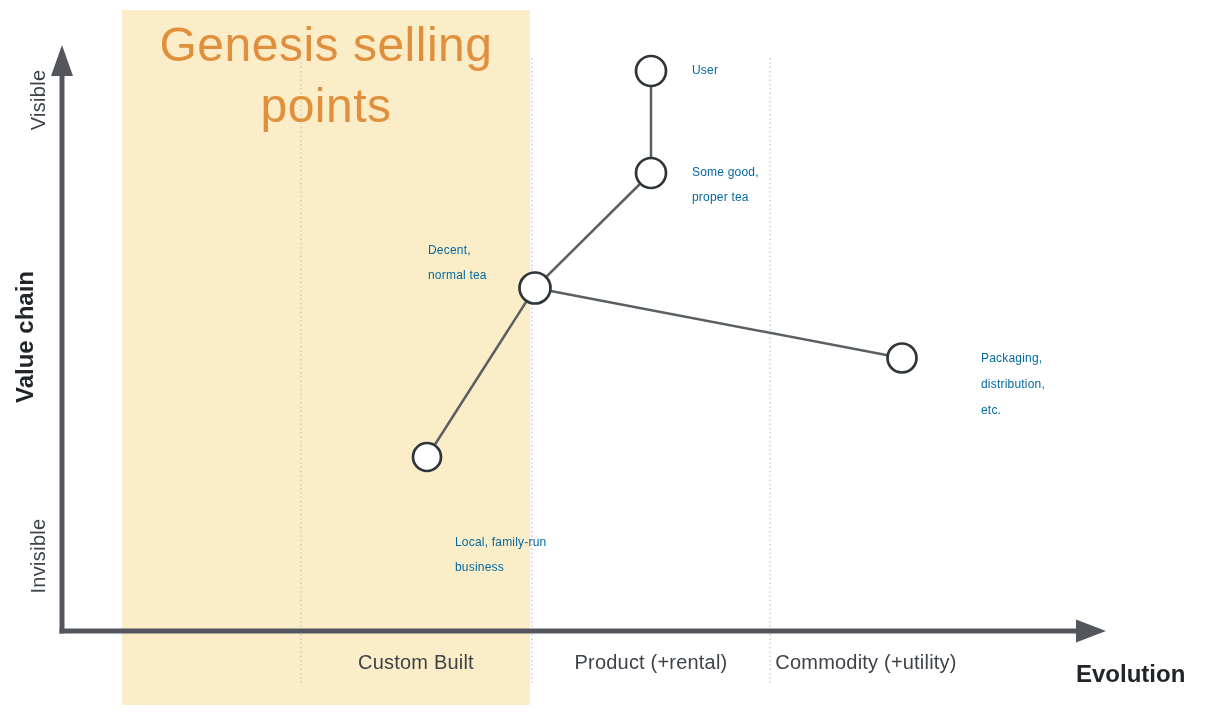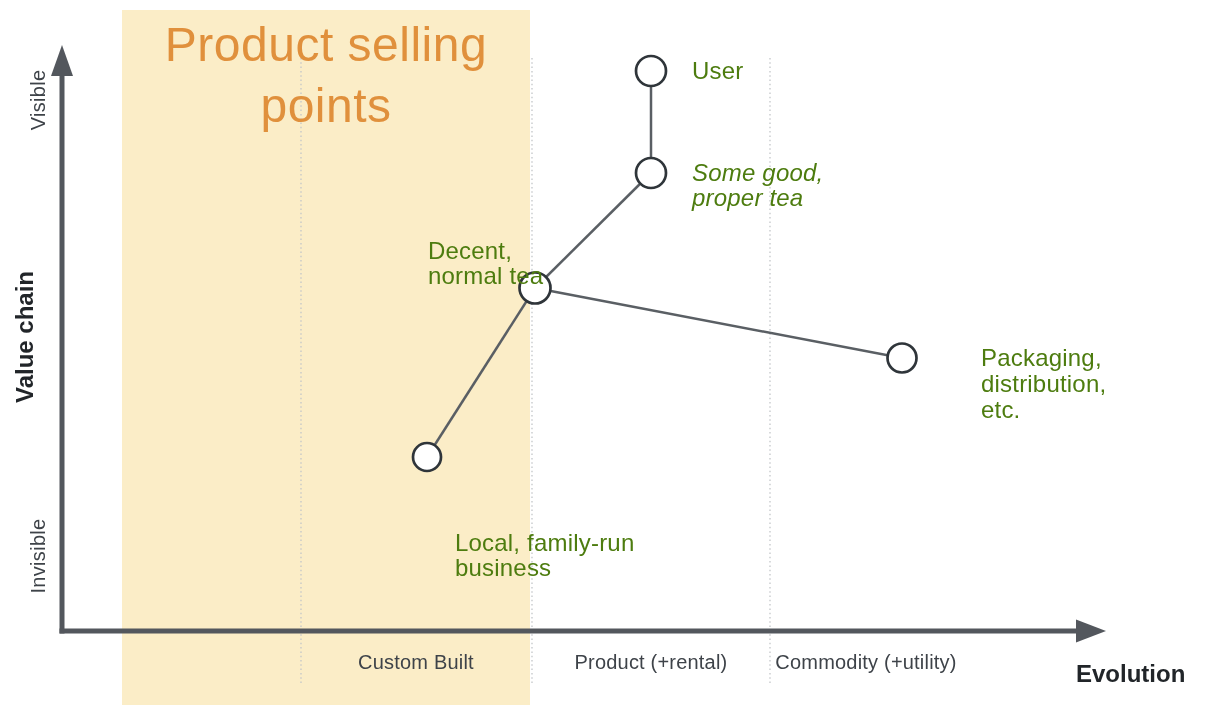--- a/index.html
+++ b/index.html
@@ -11,21 +11,21 @@
     position:absolute;left:122px;top:10px;width:408px;height:695px;
     background:#FBEDC7;z-index:1;
   }
   .map-svg{position:absolute;left:0;top:0;z-index:2;}
   .title{
     position:absolute;left:122px;top:14px;width:408px;z-index:3;
     text-align:center;font-size:48px;line-height:61px;letter-spacing:0.5px;
     color:#E0903C;font-weight:500;
   }
   .lbl{
-    position:absolute;z-index:3;color:#4d7c0f;font-size:24px;line-height:25px;
+    position:absolute;z-index:3;color:#0369a1;font-size:12px;line-height:25px;
     letter-spacing:0.2px;white-space:nowrap;
   }
   .node-label-packaging{line-height:26px;margin-left:44px;}
   .stage-lbl{
     position:absolute;z-index:3;top:649px;width:300px;text-align:center;
     color:#3E4349;font-size:20px;line-height:26px;letter-spacing:0.2px;white-space:nowrap;
   }
   .axis-title{
     position:absolute;z-index:3;color:#212529;font-weight:700;font-size:24px;
     line-height:28px;white-space:nowrap;
@@ -67,36 +67,36 @@
 
     <g fill="#FFFFFF" stroke="#2F353A" stroke-width="2.7">
       <circle cx="651" cy="71" r="15"></circle>
       <circle cx="651" cy="173" r="15"></circle>
       <circle cx="535" cy="288" r="15.5"></circle>
       <circle cx="427" cy="457" r="14"></circle>
       <circle cx="902" cy="358" r="14.5"></circle>
     </g>
   </svg>
 
-  <div class="title">Product selling points</div>
+  <div class="title">Genesis selling points</div>
 
   <div class="y-side-lbl rot" style="left:38px;top:100px;">Visible</div>
   <div class="axis-title rot" style="left:25px;top:337px;">Value chain</div>
   <div class="y-side-lbl rot" style="left:38px;top:556px;">Invisible</div>
 
   <div class="stage-lbl" style="left:266px;">Custom Built</div>
   <div class="stage-lbl" style="left:501px;">Product (+rental)</div>
   <div class="stage-lbl" style="left:716px;">Commodity (+utility)</div>
 
   <div class="axis-title" style="left:1076px;top:660px;">Evolution</div>
 
   <div class="lbl" style="left:692px;top:58px;">
     <div>User</div>
   </div>
-  <div class="lbl" style="left:692px;top:160px;font-style:italic;">
+  <div class="lbl" style="left:692px;top:160px;">
     <div>Some good,</div>
     <div>proper tea</div>
   </div>
   <div class="lbl" style="left:388px;top:238px;margin-left:40px;">
     <div>Decent,</div>
     <div>normal tea</div>
   </div>
   <div class="lbl" style="left:455px;top:482px;margin-top:48px;">
     <div>Local, family-run</div>
     <div>business</div>

